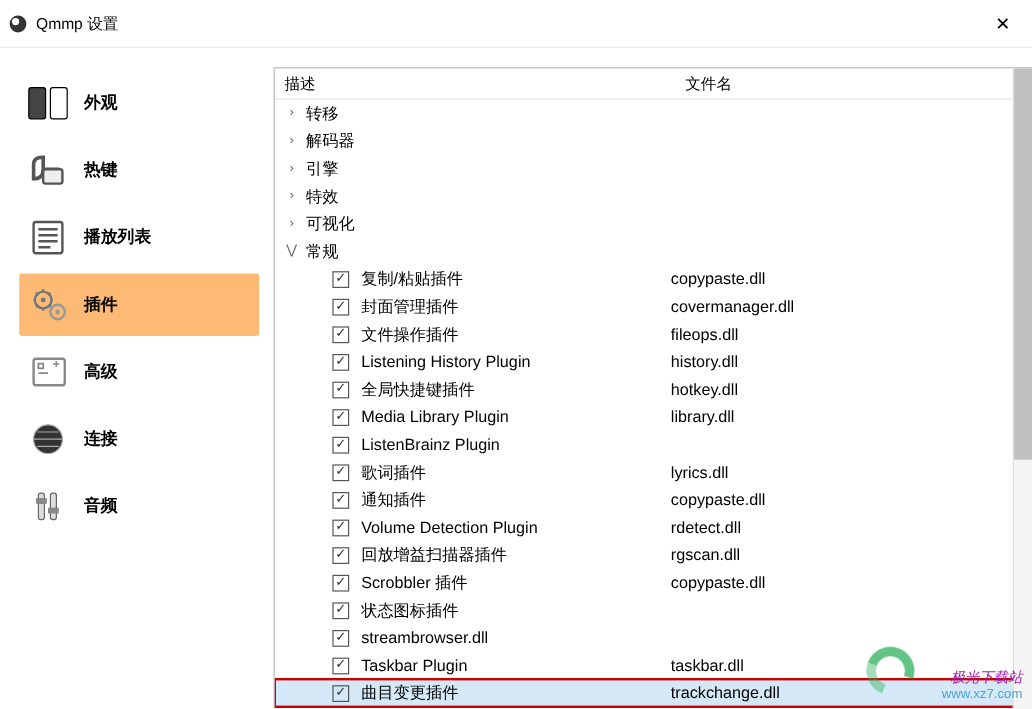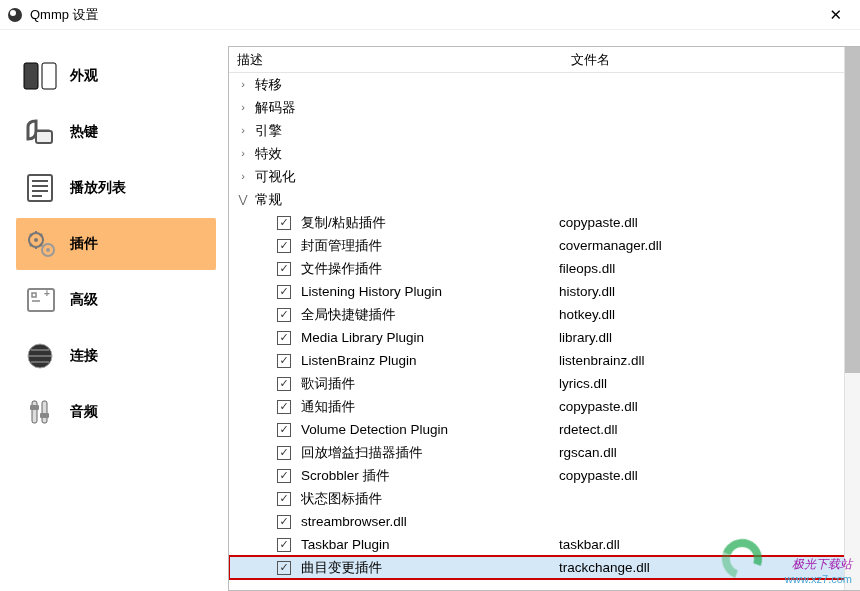--- a/index.html
+++ b/index.html
@@ -1,18 +1,18 @@
 <!DOCTYPE html>
 <html><head>
 <meta charset="utf-8">
 <style>
 * { margin: 0; padding: 0; box-sizing: border-box; font-family: "Microsoft YaHei", "PingFang SC", sans-serif; }
 body { background: #fff; width: 860px; height: 591px; overflow: hidden; position: relative; }
 
-.titlebar { height: 30px; display: flex; align-items: center; padding: 0 8px; border-bottom: 1px solid #eee; }
+.titlebar { height: 40px; display: flex; align-items: center; padding: 0 8px; border-bottom: 1px solid #eee; }
 .titlebar-icon { width: 14px; height: 14px; border-radius: 50%; background: #333; margin-right: 8px; position: relative; }
 .titlebar-icon::after { content:''; position:absolute; width:6px; height:6px; background:#fff; border-radius:50%; top:2px; left:2px; }
 .titlebar-title { font-size: 13px; }
 .titlebar-close { margin-left: auto; font-size: 15px; padding: 4px 10px; cursor: pointer; }
 
 .mainarea { display: flex; height: calc(100% - 30px); padding-top: 16px; }
 
 .sidebar { width: 228px; padding: 4px 12px 0 16px; font-weight: bold; }
 .sidebar-item { display: flex; align-items: center; height: 52px; border-radius: 2px; cursor: pointer; margin-bottom: 4px; }
 .sidebar-item.active { background: #fdba74; }
@@ -193,21 +193,20 @@
           <span class="plugin-file">hotkey.dll</span>
         </div>
         <div class="plugin-row">
           <span class="plugin-check">✓</span>
           <span class="plugin-desc">Media Library Plugin</span>
           <span class="plugin-file">library.dll</span>
         </div>
         <div class="plugin-row">
           <span class="plugin-check">✓</span>
           <span class="plugin-desc">ListenBrainz Plugin</span>
-          <span class="plugin-file">listenbrainz.dll</span>
         </div>
         <div class="plugin-row">
           <span class="plugin-check">✓</span>
           <span class="plugin-desc">歌词插件</span>
           <span class="plugin-file">lyrics.dll</span>
         </div>
         <div class="plugin-row">
           <span class="plugin-check">✓</span>
           <span class="plugin-desc">通知插件</span>
           <span class="plugin-file">copypaste.dll</span>

